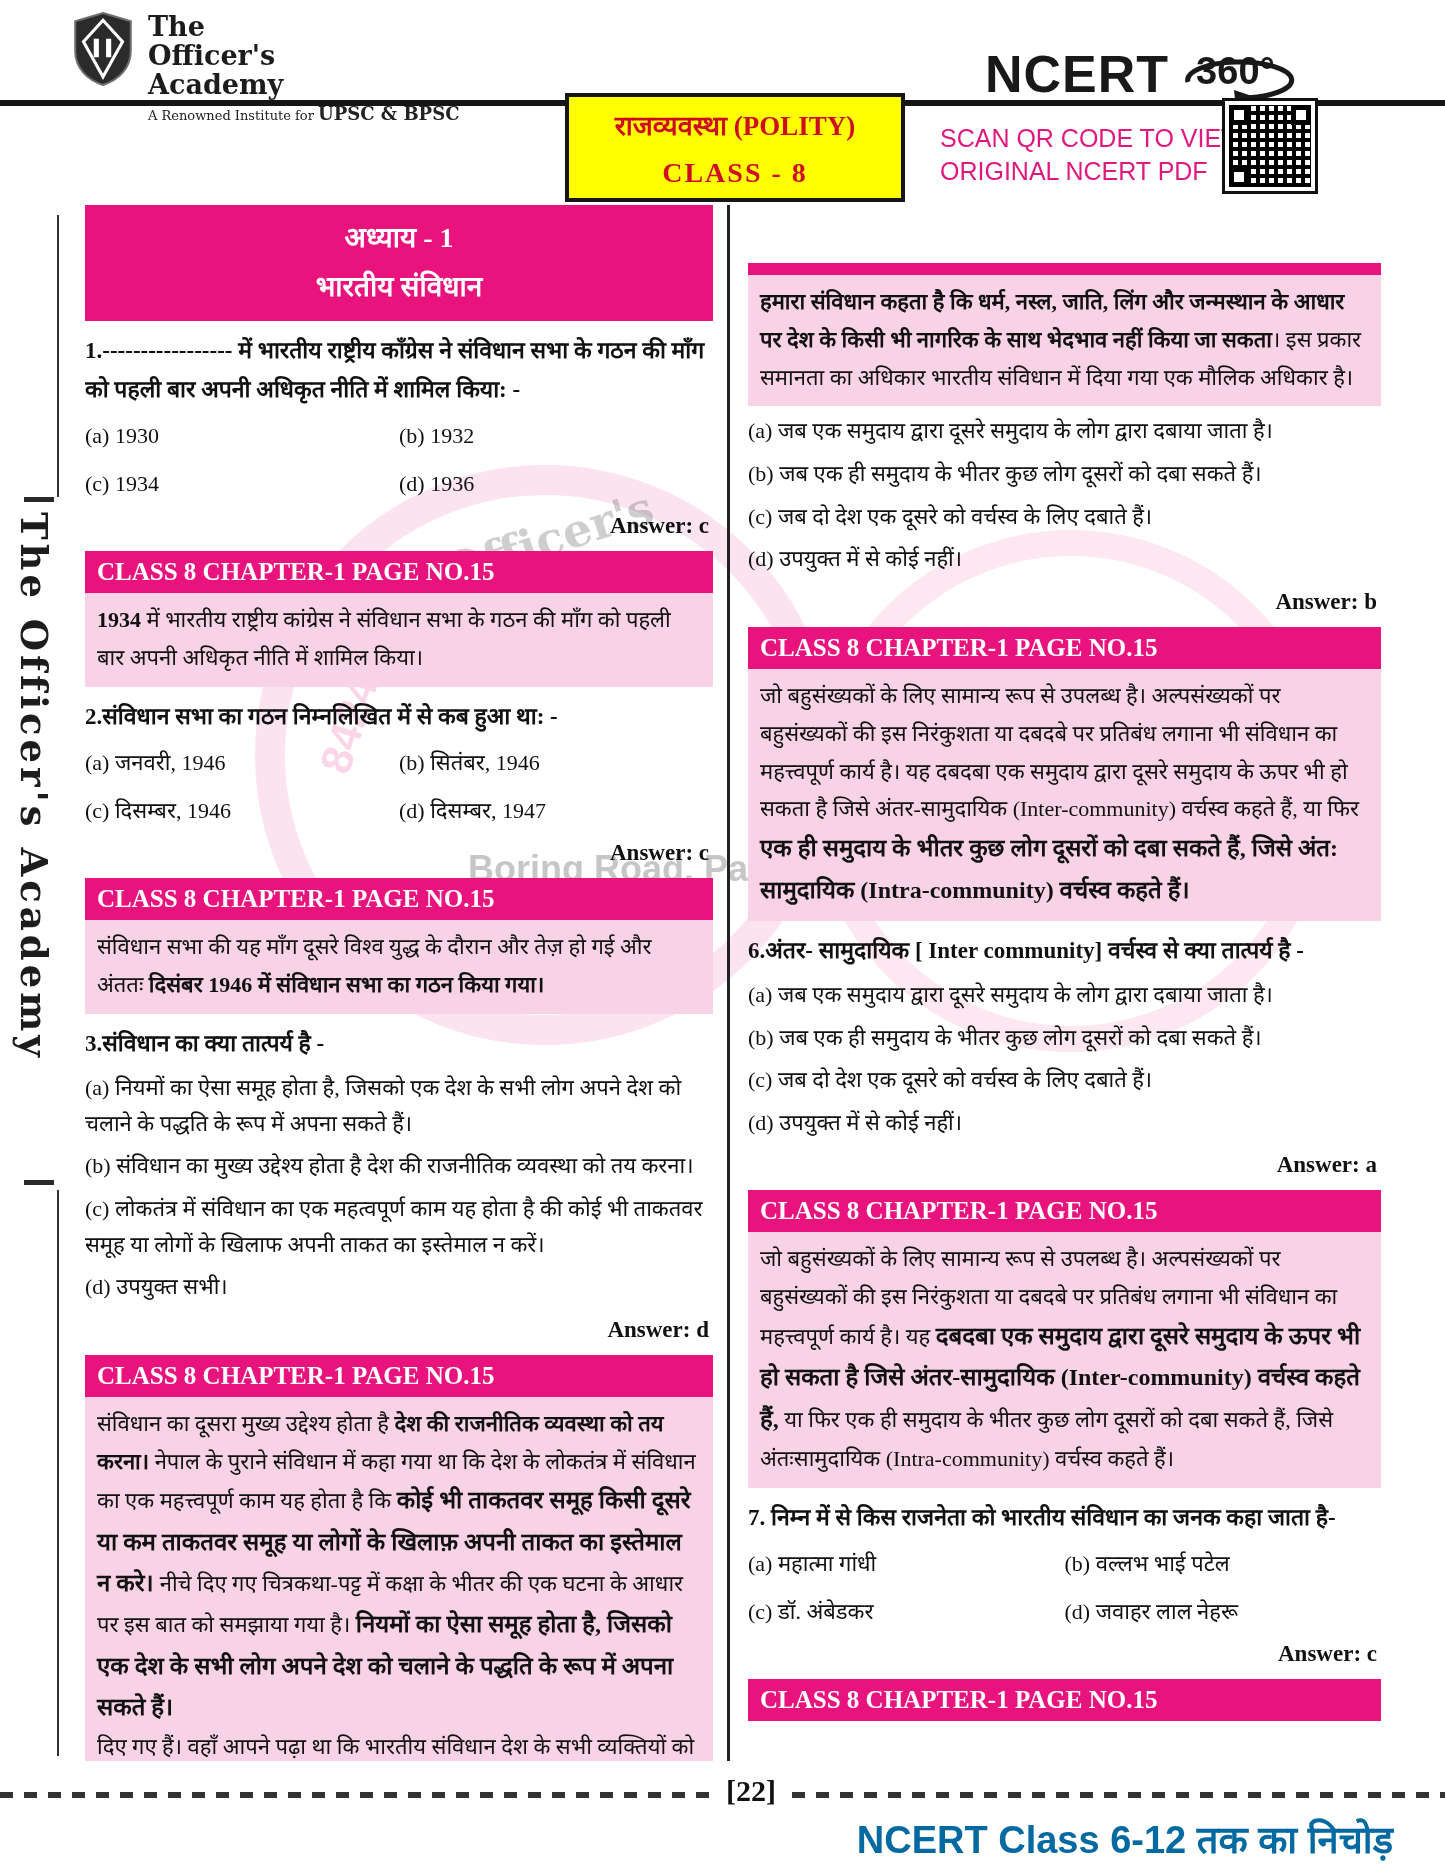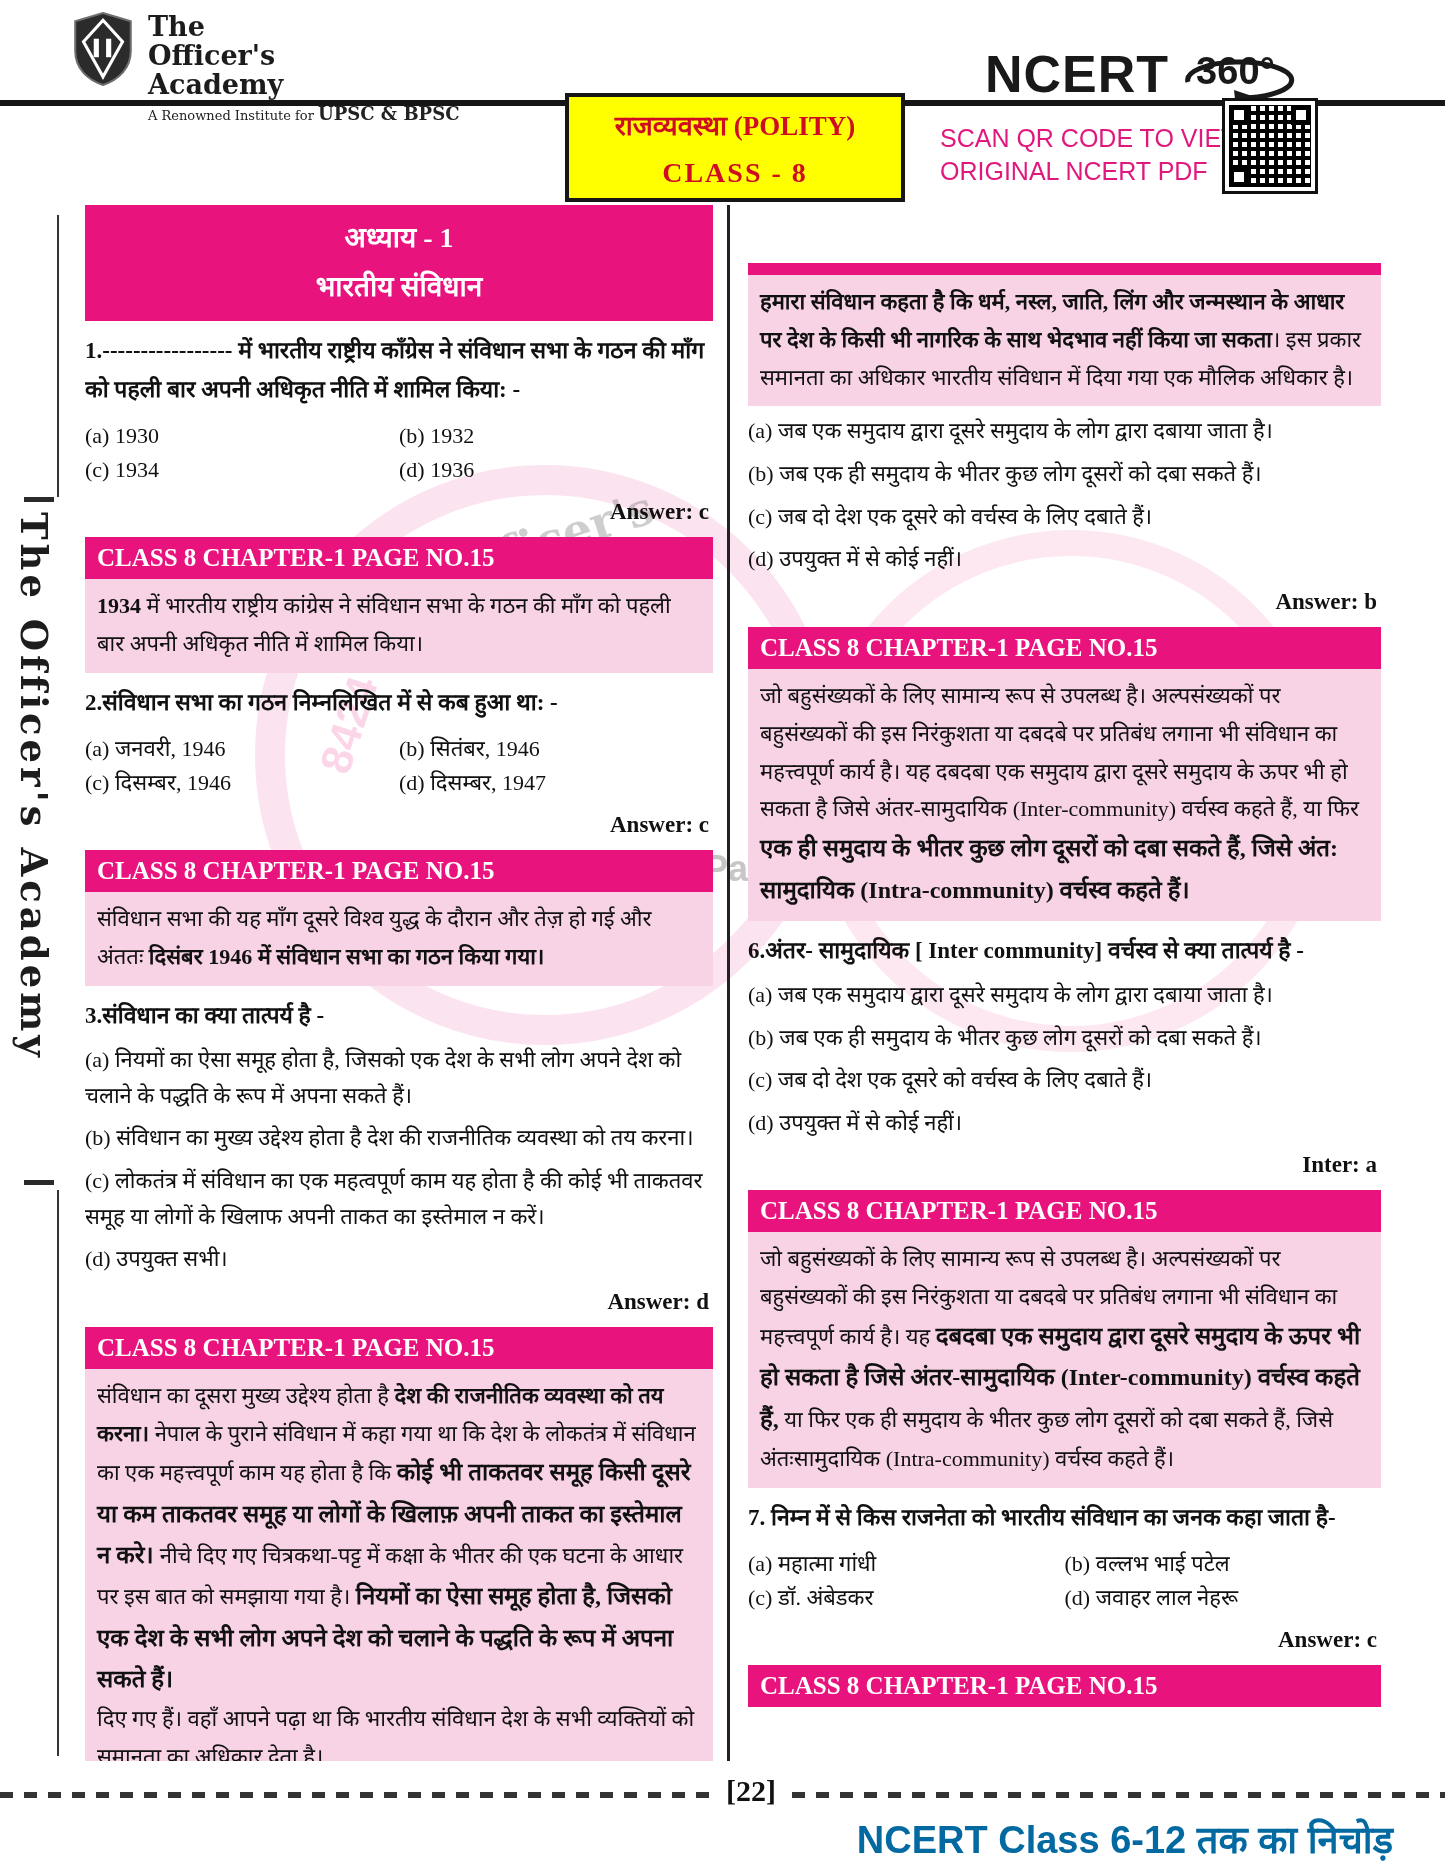--- a/index.html
+++ b/index.html
@@ -50,21 +50,21 @@
 
   
   .content{position:absolute;left:85px;top:205px;width:1296px;height:1556px;display:flex;overflow:hidden;}
   .col{box-sizing:border-box;}
   .col-left{width:642px;padding-right:14px;}
   .col-right{flex:1;border-left:3px solid #222;padding-left:18px;padding-top:58px;}
 
   .chapter{background:var(--pink);color:#fff;text-align:center;font-weight:bold;font-size:28px;
            line-height:1.75;padding:8px 0 10px;}
   .question{font-weight:bold;font-size:23px;line-height:1.7;margin:10px 0 4px;}
-  .opts2{display:grid;grid-template-columns:1fr 1fr;font-size:22px;line-height:1.55;margin:10px 0 6px;}
+  .opts2{display:grid;grid-template-columns:1fr 1fr;font-size:22px;line-height:1.55;row-gap:14px;margin:10px 0 6px;}
   .opts1{font-size:22px;line-height:1.62;margin:6px 0;}
   .opts1 .opt{margin:7px 0;}
   .answer{text-align:right;font-weight:bold;font-size:23px;margin:12px 4px 12px 0;}
   .bar{background:var(--pink);color:#fff;font-weight:bold;font-size:25px;padding:7px 12px;margin:6px 0 0;}
   .expl{background:var(--lightpink);padding:8px 12px 10px;font-size:22px;line-height:1.72;}
   .expl .big{font-size:24px;}
   .topstrip{height:12px;background:var(--pink);}
 
   .foot-line{position:absolute;left:0;top:1792px;width:1445px;height:6px;
        background:repeating-linear-gradient(90deg,#333 0 13px,transparent 13px 24px);}
@@ -200,21 +200,21 @@
         <div class="">
           <div class="expl"><span>जो बहुसंख्यकों के लिए सामान्य रूप से उपलब्ध है। अल्पसंख्यकों पर बहुसंख्यकों की इस निरंकुशता या दबदबे पर प्रतिबंध लगाना भी संविधान का महत्त्वपूर्ण कार्य है। यह दबदबा एक समुदाय द्वारा दूसरे समुदाय के ऊपर भी हो सकता है जिसे अंतर-सामुदायिक (Inter-community) वर्चस्व कहते हैं, या फिर </span><b class="big">एक ही समुदाय के भीतर कुछ लोग दूसरों को दबा सकते हैं, जिसे अंत: सामुदायिक (Intra-community) वर्चस्व कहते हैं।</b></div>
         </div>
         <div class="question">6.अंतर- सामुदायिक [ Inter community] वर्चस्व से क्या तात्पर्य है -</div>
         <div class="opts1">
           <div class="opt">(a) जब एक समुदाय द्वारा दूसरे समुदाय के लोग द्वारा दबाया जाता है।</div>
           <div class="opt">(b) जब एक ही समुदाय के भीतर कुछ लोग दूसरों को दबा सकते हैं।</div>
           <div class="opt">(c) जब दो देश एक दूसरे को वर्चस्व के लिए दबाते हैं।</div>
           <div class="opt">(d) उपयुक्त में से कोई नहीं।</div>
         </div>
-        <div class="answer">Inter: a</div>
+        <div class="answer">Answer: a</div>
         <div class="bar">CLASS 8 CHAPTER-1 PAGE NO.15</div>
         <div class="">
           <div class="expl"><span>जो बहुसंख्यकों के लिए सामान्य रूप से उपलब्ध है। अल्पसंख्यकों पर बहुसंख्यकों की इस निरंकुशता या दबदबे पर प्रतिबंध लगाना भी संविधान का महत्त्वपूर्ण कार्य है। यह </span><b class="big">दबदबा एक समुदाय द्वारा दूसरे समुदाय के ऊपर भी हो सकता है जिसे अंतर-सामुदायिक (Inter-community) वर्चस्व कहते हैं,</b><span> या फिर एक ही समुदाय के भीतर कुछ लोग दूसरों को दबा सकते हैं, जिसे अंतःसामुदायिक (Intra-community) वर्चस्व कहते हैं।</span></div>
         </div>
         <div class="question">7. निम्न में से किस राजनेता को भारतीय संविधान का जनक कहा जाता है-</div>
         <div class="opts2">
           <div class="opt">(a) महात्मा गांधी</div>
           <div class="opt">(b) वल्लभ भाई पटेल</div>
           <div class="opt">(c) डॉ. अंबेडकर</div>
           <div class="opt">(d) जवाहर लाल नेहरू</div>

